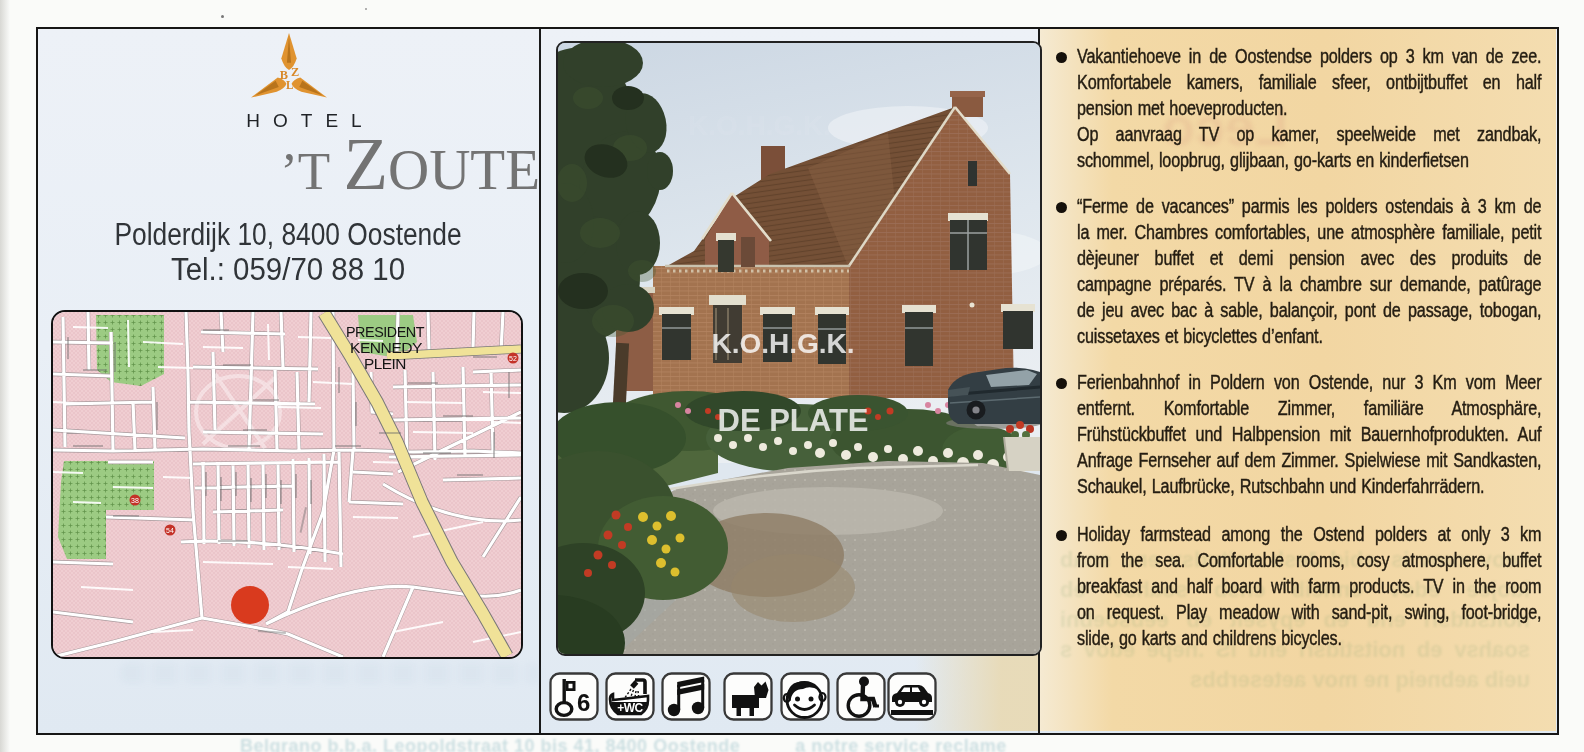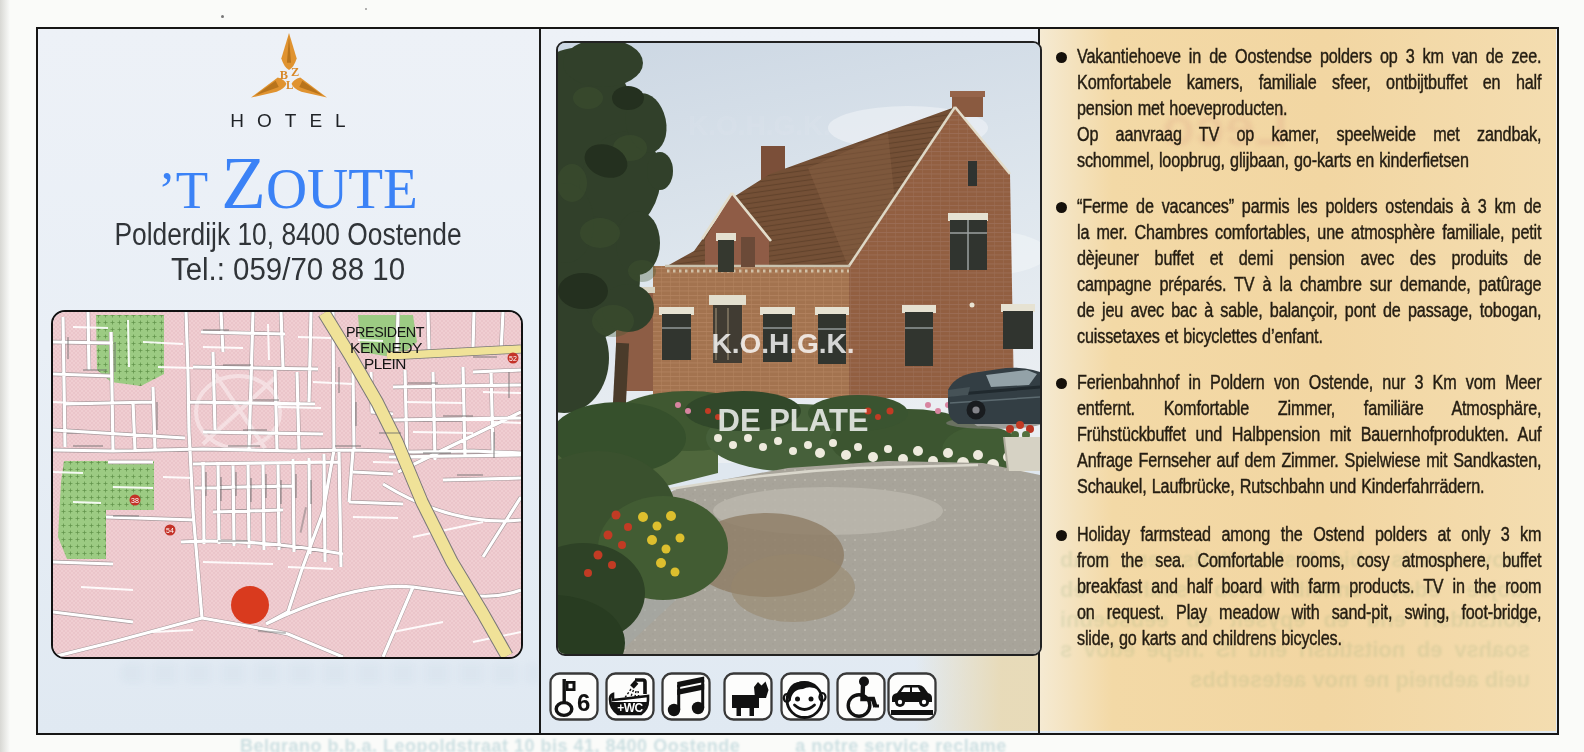--- a/index.html
+++ b/index.html
@@ -37,23 +37,23 @@
       <path d="M2 61 L28 42 Q34.5 43.5 36.5 48 Q35 52.5 27 55.5 Z"></path>
       <path d="M76 61 L50 42 Q43.5 43.5 41.5 48 Q43 52.5 51 55.5 Z"></path>
       <path d="M6 59 L26 45 L29 51 Z" fill="#b8741c"></path>
       <path d="M72 59 L52 45 L49 51 Z" fill="#b8741c"></path>
       <text x="30" y="43" font-size="12" font-weight="bold" fill="#d8892a" font-family="Liberation Serif,serif">B</text>
       <text x="41" y="41" font-size="12" font-weight="bold" fill="#d8892a" font-family="Liberation Serif,serif">Z</text>
       <text x="36" y="53" font-size="11" font-weight="bold" fill="#d8892a" font-family="Liberation Serif,serif">L</text>
     </g>
   </svg>
 
-  <div class="abs" style="left:36px;top:110px;width:504px;text-align:center;font-size:19px;letter-spacing:13px;color:#1f2226;text-indent:13px;">HOTEL</div>
-
-  <div class="abs" style="left:36px;top:123px;width:504px;text-align:center;font-family:'Liberation Serif',serif;color:#3b82f6;white-space:nowrap;margin-top:19px;">
+  <div class="abs" style="left:36px;top:110px;width:504px;text-align:center;font-size:19px;letter-spacing:13px;color:#1f2226;text-indent:13px;padding-left:16px;">HOTEL</div>
+
+  <div class="abs" style="left:36px;top:123px;width:504px;text-align:right;font-family:'Liberation Serif',serif;color:#737373;white-space:nowrap;">
     <span style="font-size:53px;">’T&nbsp;</span><span style="font-size:73px;">Z</span><span style="font-size:57px;">OUTE</span>
   </div>
 
   <div class="abs" style="left:36px;top:217px;width:504px;text-align:center;font-size:31px;color:#303438;transform:scaleX(0.85);">Polderdijk 10, 8400 Oostende</div>
 
   <div class="abs" style="left:36px;top:252px;width:504px;text-align:center;font-size:31px;color:#303438;transform:scaleX(0.95);">Tel.: 059/70 88 10</div>
 
   <div class="abs" style="left:120px;top:663px;width:420px;height:20px;background:repeating-linear-gradient(90deg,rgba(148,180,206,0.07) 0 22px,rgba(148,180,206,0.015) 22px 34px);filter:blur(3px);border-radius:8px;"></div>
 
   <svg class="abs" style="left:51px;top:310px;border:2px solid #111;border-radius:14px;" width="468" height="345" viewBox="0 0 468 345">

